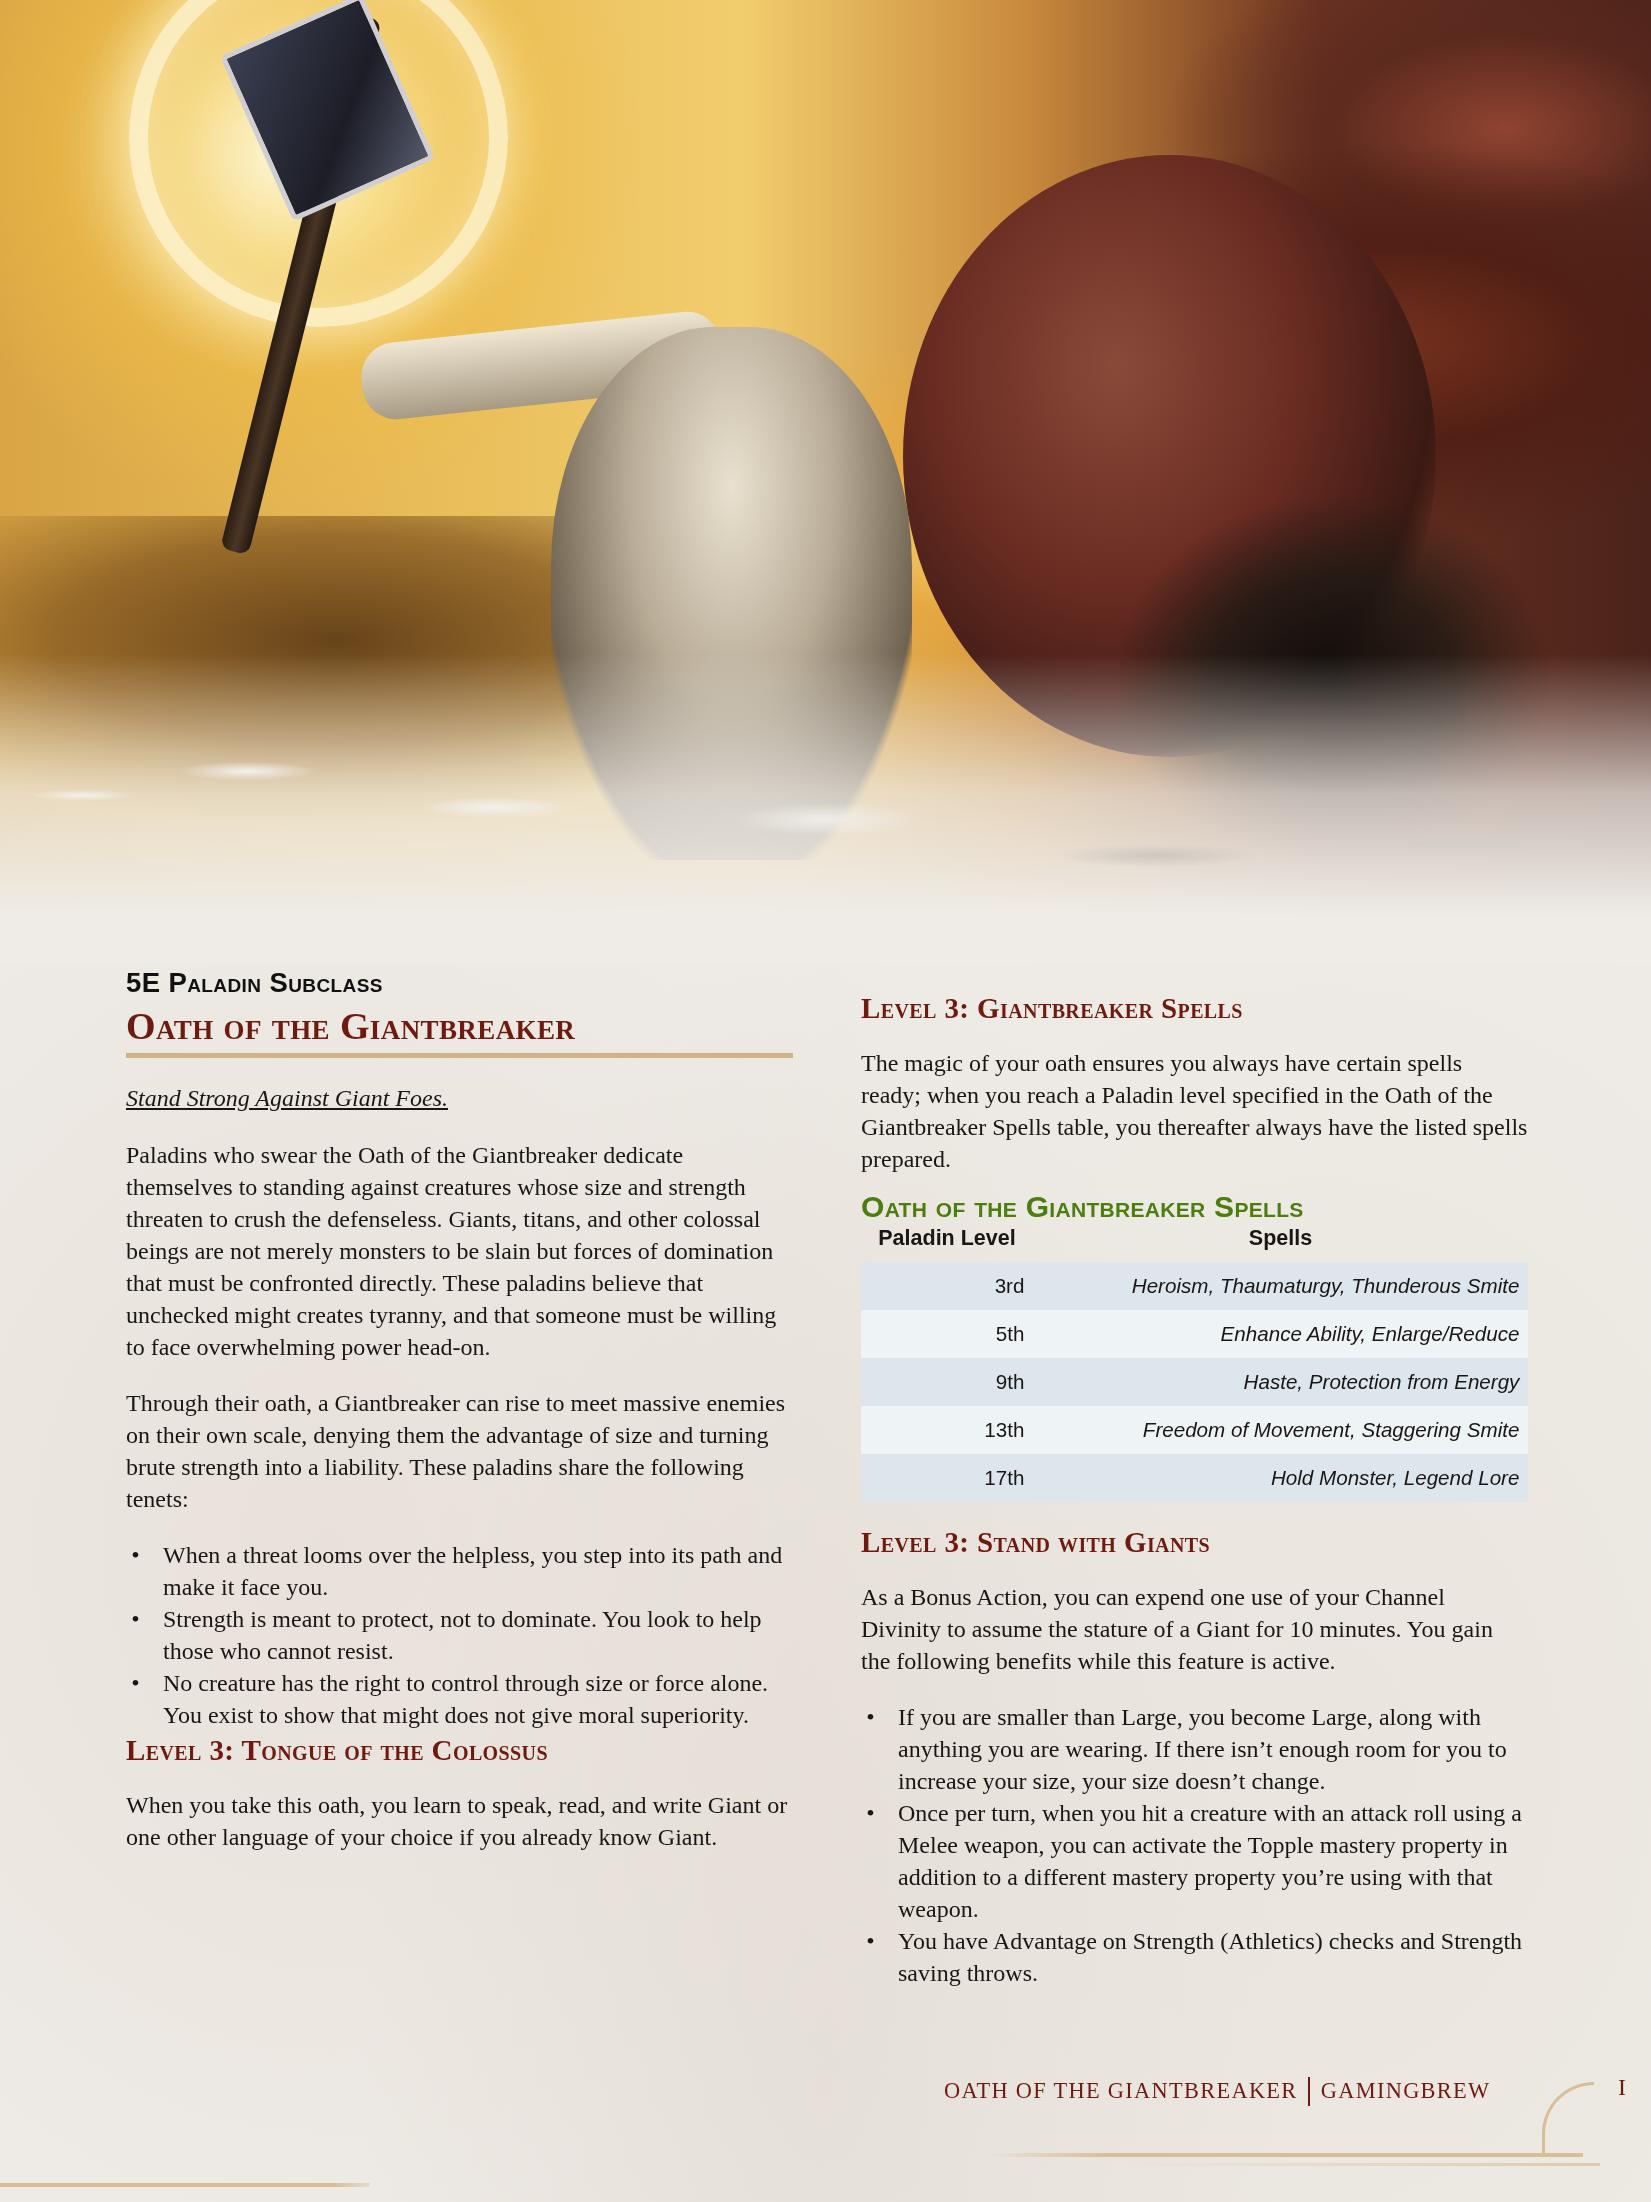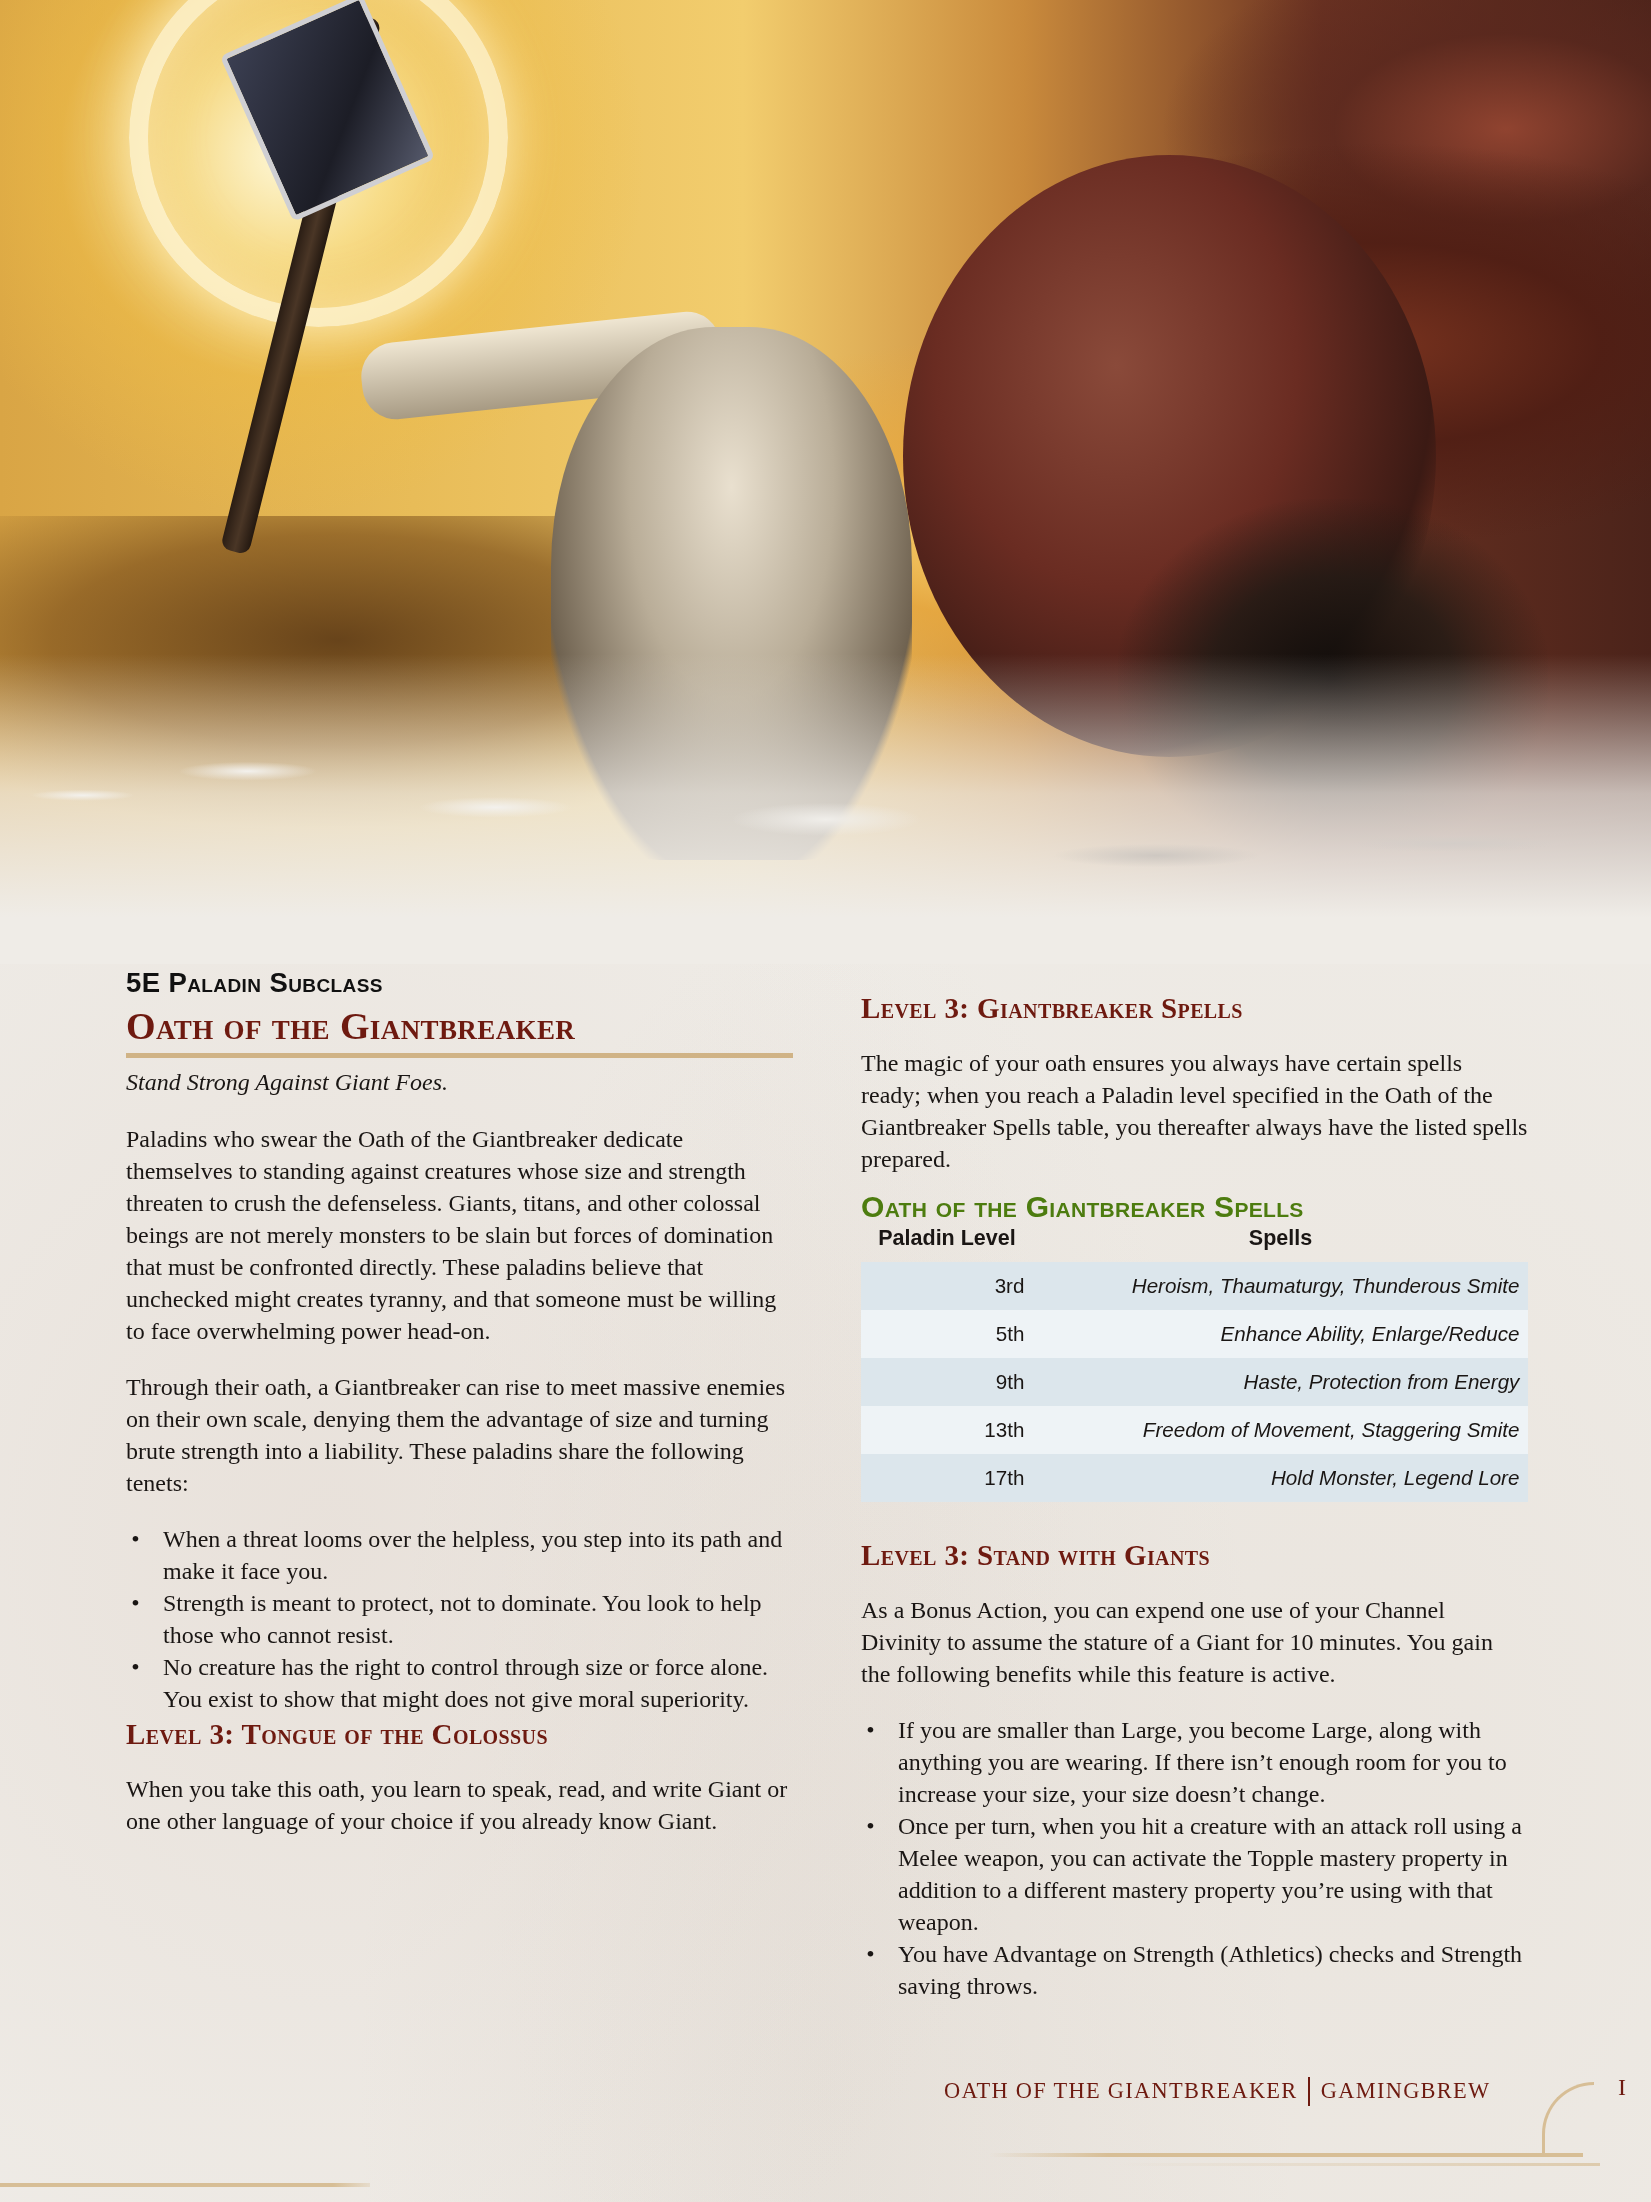--- a/index.html
+++ b/index.html
@@ -100,21 +100,21 @@
   }
   .title {
     font-family: "Liberation Serif", "DejaVu Serif", serif;
     font-size: 38px; font-weight: bold; color: #6e1a10;
     font-variant: small-caps; line-height: 48px; letter-spacing: 0.4px;
   }
   .title-rule {
     height: 4.3px; background: #d0b386; margin-top: 3.4px; width: 667px;
   }
   .tagline {
-    font-style: italic; font-size: 24px; line-height: 33px; margin-top: 8px;
+    font-style: italic; font-size: 24px; line-height: 33px; margin-top: 24px; text-decoration: underline;
   }
   p.body {
     font-size: 24px; line-height: 32px; margin-top: 24px;
   }
   ul.bullets { list-style: none; margin-top: 24px; }
   ul.bullets li {
     position: relative; padding-left: 37px; font-size: 24px; line-height: 32px;
   }
   ul.bullets li::before {
     content: "•"; position: absolute; left: 5.2px; top: 0; font-size: 24px;
@@ -242,21 +242,21 @@
         <td>13th</td>
         <td class="spell">Freedom of Movement, Staggering Smite</td>
       </tr>
       <tr class="odd">
         <td>17th</td>
         <td class="spell">Hold Monster, Legend Lore</td>
       </tr>
     </tbody>
   </table>
 
-  <h2 class="section-heading" style="margin-top:34px">Level 3: Stand with Giants</h2>
+  <h2 class="section-heading" style="margin-top:21px">Level 3: Stand with Giants</h2>
   <p class="body">As a Bonus Action, you can expend one use of your Channel Divinity to assume the stature of a Giant for 10 minutes. You gain the following benefits while this feature is active.</p>
 
   <ul class="bullets">
     <li>If you are smaller than Large, you become Large, along with anything you are wearing. If there isn’t enough room for you to increase your size, your size doesn’t change.</li>
     <li>Once per turn, when you hit a creature with an attack roll using a Melee weapon, you can activate the Topple mastery property in addition to a different mastery property you’re using with that weapon.</li>
     <li>You have Advantage on Strength (Athletics) checks and Strength saving throws.</li>
   </ul>
 </div>
 
 <div class="footer">

